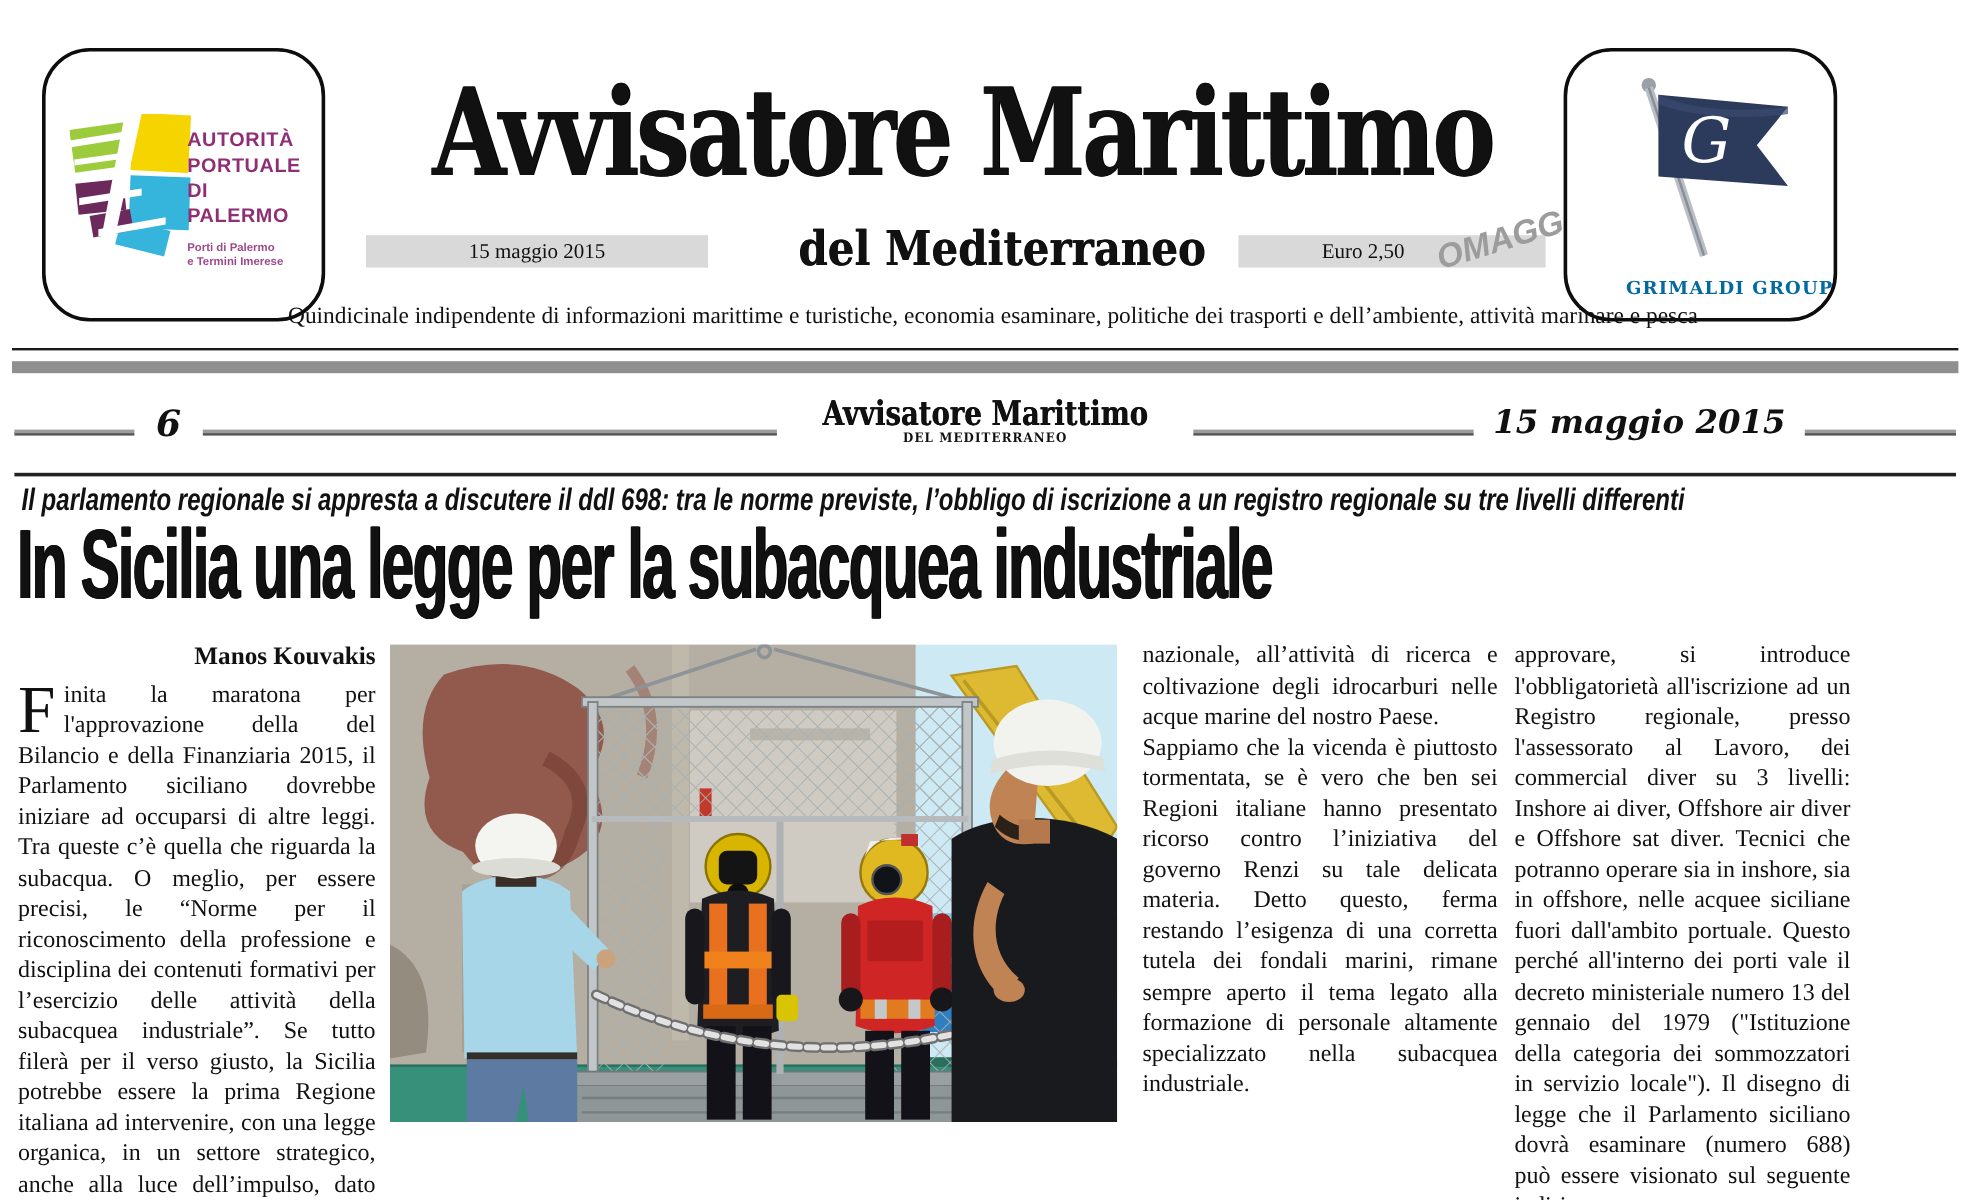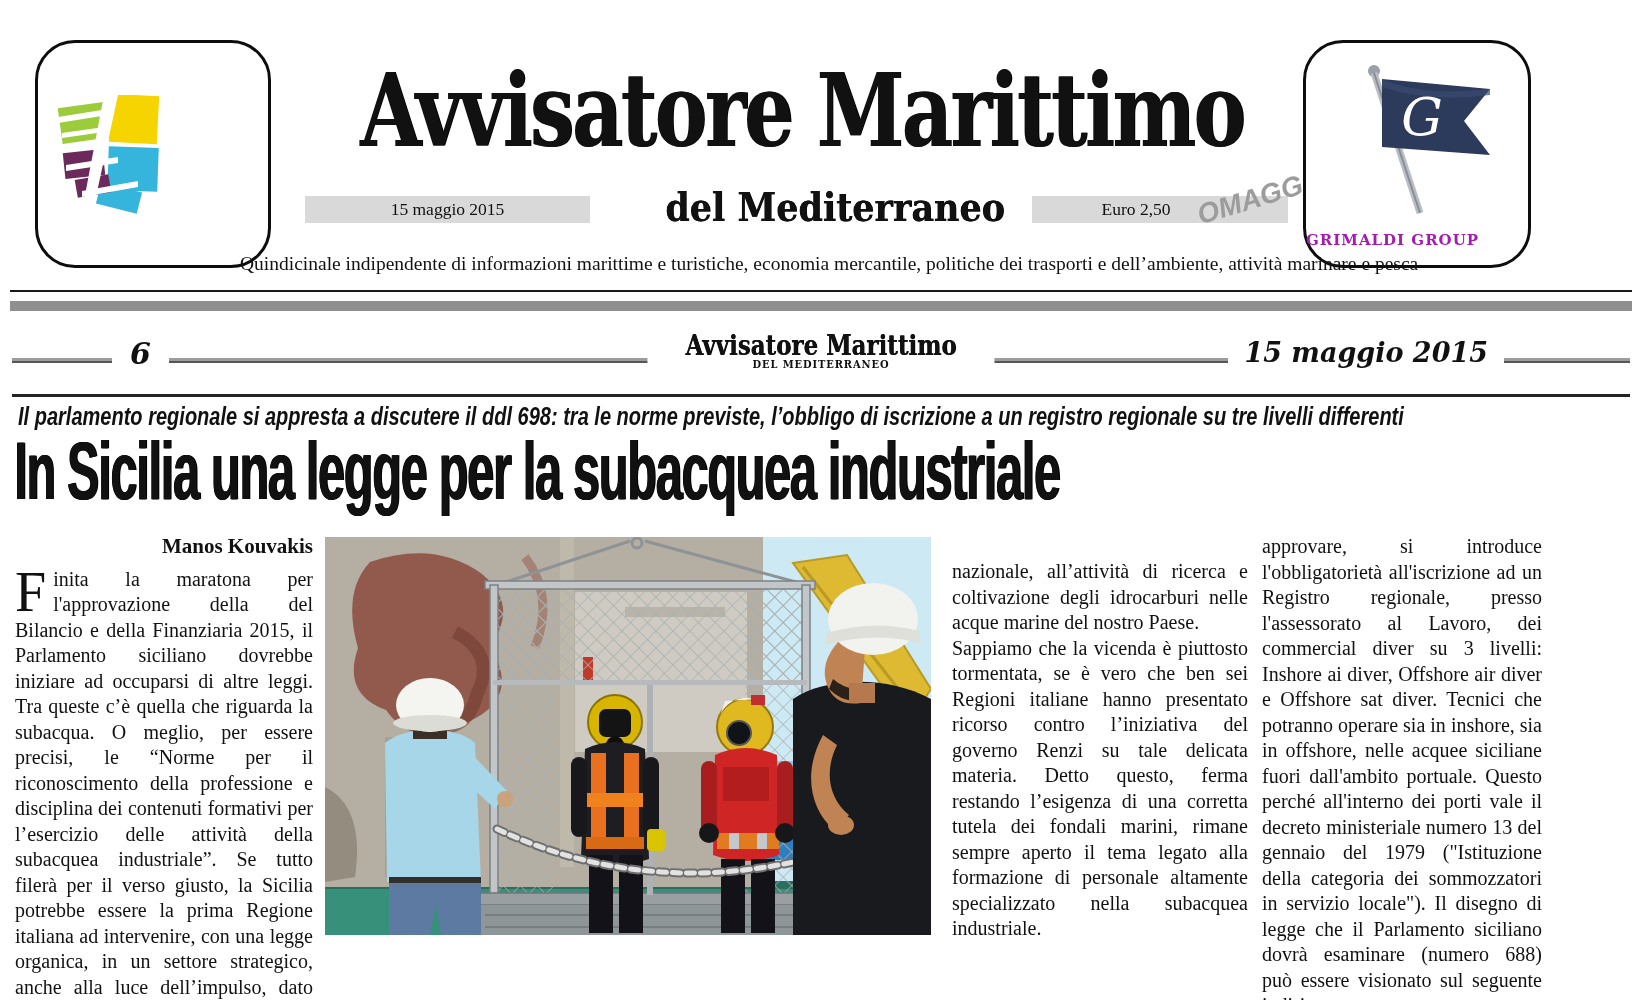--- a/index.html
+++ b/index.html
@@ -19,22 +19,22 @@
       text-align:center;text-shadow:1px 0 0 #000;}
   .masthead-sub{font-family:"DejaVu Serif", serif;font-weight:bold;font-size:38px;line-height:1;
       transform:scale(0.92,1.05);transform-origin:center top;text-align:center;white-space:nowrap;
       text-shadow:.5px 0 0 #000;}
   .gray-bar{position:absolute;background:#d9d9d9;height:27px;display:flex;align-items:center;justify-content:center;
       font-size:17.5px;font-family:"Liberation Serif", serif;}
   .omaggio{font-family:"Liberation Sans", sans-serif;font-weight:bold;font-style:italic;font-size:28px;
       color:#9c9c9c;transform:rotate(-17deg);transform-origin:left center;white-space:nowrap;}
   .tagline{font-size:19.5px;text-align:center;white-space:nowrap;}
 
-  .grimaldi-label{font-family:"DejaVu Serif", serif;font-weight:bold;color:#a21caf;font-size:15px;
-      letter-spacing:1px;text-align:left;white-space:nowrap;}
+  .grimaldi-label{font-family:"DejaVu Serif", serif;font-weight:bold;color:#0369a1;font-size:15px;
+      letter-spacing:1px;text-align:right;white-space:nowrap;}
 
   
   .rule{position:absolute;background:#9c9c9c;height:3px;box-shadow:0 2px 0 #565656;}
   .ph-num{font-family:"DejaVu Serif", serif;font-weight:bold;font-style:italic;font-size:30px;background:#fff;padding:0 18px;}
   .ph-center{background:#fff;padding:0 14px;text-align:center;}
   .ph-title{font-family:"DejaVu Serif", serif;font-weight:bold;font-size:27px;line-height:27px;
       transform:scale(0.85,1.05);transform-origin:center top;white-space:nowrap;text-shadow:.5px 0 0 #000;}
   .ph-sub{font-family:"DejaVu Serif", serif;font-weight:bold;font-size:11px;line-height:13px;
       transform:scale(0.9,1);transform-origin:center top;letter-spacing:1px;white-space:nowrap;}
   .ph-date{font-family:"DejaVu Serif", serif;font-weight:bold;font-style:italic;font-size:27px;background:#fff;padding:0 16px;white-space:nowrap;}
@@ -62,20 +62,31 @@
       <rect x="6" y="56" width="40" height="26" fill="#6c2a5c" transform="rotate(-6 26 69)"></rect>
       <rect x="50" y="52" width="50" height="44" fill="#35b4dc" transform="rotate(2 75 74)"></rect>
       <rect x="40" y="92" width="42" height="22" fill="#35b4dc" transform="rotate(14 61 103)"></rect>
       <rect x="18" y="82" width="34" height="18" fill="#6c2a5c" transform="rotate(-10 35 91)"></rect>
       <path d="M0,22 L50,14 L50,20 L0,28 Z" fill="#fff"></path>
       <path d="M4,38 L46,32 L46,37 L4,43 Z" fill="#fff"></path>
       <path d="M8,70 L60,62 L60,68 L8,76 Z" fill="#fff"></path>
       <path d="M24,96 L80,86 L80,92 L24,102 Z" fill="#fff"></path>
       <path d="M46,0 L60,0 L34,120 L24,116 Z" fill="#fff"></path>
     </svg>
+    <div class="abs" style="left:118px;top:64px;width:104px;">
+      <div class="pal-text">
+        <div>AUTORITÀ</div>
+        <div>PORTUALE</div>
+        <div>DI PALERMO</div>
+      </div>
+      <div class="pal-sub">
+        <div>Porti di Palermo</div>
+        <div>e Termini Imerese</div>
+      </div>
+    </div>
   </div>
 
   <div class="abs masthead-title" style="left:290px;top:60px;width:1000px;">Avvisatore Marittimo</div>
 
   <div class="abs gray-bar" style="left:305px;top:196px;width:285px;">
     <span>15 maggio 2015</span>
   </div>
 
   <div class="abs masthead-sub" style="left:640px;top:187px;width:390px;">del Mediterraneo</div>
 
@@ -90,21 +101,21 @@
       <circle cx="40" cy="16" r="6" fill="#9aa0a8"></circle>
       <line x1="40" y1="18" x2="86" y2="158" stroke="#b9bdc4" stroke-width="7"></line>
       <line x1="40" y1="18" x2="86" y2="158" stroke="#888e96" stroke-width="2"></line>
       <polygon points="48,24 156,34 130,66 156,100 48,92" fill="#2c3a5c"></polygon>
       <path d="M48,24 q40,18 108,10 l0,6 q-60,8 -108,-8 Z" fill="#3a4a70" opacity="0.7"></path>
       <text x="88" y="80" font-family="DejaVu Serif, serif" font-style="italic" font-size="52" fill="#ffffff" text-anchor="middle">G</text>
     </svg>
     <div class="abs grimaldi-label" style="left:0;right:0;bottom:16px;">GRIMALDI GROUP</div>
   </div>
 
-  <div class="abs tagline" style="left:240px;top:253px;width:1090px;">Quindicinale indipendente di informazioni marittime e turistiche, economia mercantile, politiche dei trasporti e dell’ambiente, attività marinare e pesca</div>
+  <div class="abs tagline" style="left:240px;top:253px;width:1090px;">Quindicinale indipendente di informazioni marittime e turistiche, economia esaminare, politiche dei trasporti e dell’ambiente, attività marinare e pesca</div>
 
   <div class="abs" style="left:10px;right:10px;top:290px;height:2px;background:#1a1a1a;"></div>
   <div class="abs" style="left:10px;right:10px;top:301px;height:10px;background:#8f8f8f;"></div>
 
   <div class="rule" style="left:12px;right:12px;top:358px;"></div>
 
   <div class="abs ph-num" style="left:112px;top:336px;">6</div>
 
   <div class="abs ph-center" style="left:50%;top:331px;transform:translateX(-50%);">
     <div class="ph-title">Avvisatore Marittimo</div>
@@ -230,21 +241,21 @@
       <path d="M514,104 q-20,22 -12,44 q8,22 34,18 l4,-54 Z" fill="#c08354"></path>
       <path d="M508,142 q16,14 34,8 l-2,12 q-20,6 -36,-10 Z" fill="#2b2118"></path>
       <rect x="524" y="146" width="26" height="20" fill="#b5794d"></rect>
       <ellipse cx="548" cy="82" rx="45" ry="36" fill="#f2f3ef"></ellipse>
       <path d="M502,96 q46,-14 92,-2 l2,12 q-48,-12 -96,2 Z" fill="#dddfd8"></path>
       <path d="M498,198 C478,234 484,272 510,294 L524,278 C502,260 500,232 512,208 Z" fill="#c08354"></path>
       <ellipse cx="516" cy="288" rx="13" ry="10" fill="#c08354"></ellipse>
     </g>
   </svg>
 
-  <div class="abs bodycol" style="left:952px;top:534px;width:296px;margin-top:25px;">
+  <div class="abs bodycol" style="left:952px;top:534px;width:296px;">
     <p>nazionale, all’attività di ricerca e coltivazione degli idrocarburi nelle acque marine del nostro Paese.</p>
     <p>Sappiamo che la vicenda è piuttosto tormentata, se è vero che ben sei Regioni italiane hanno presentato ricorso contro l’iniziativa del governo Renzi su tale delicata materia. Detto questo, ferma restando l’esigenza di una corretta tutela dei fondali marini, rimane sempre aperto il tema legato alla formazione di personale altamente specializzato nella subacquea industriale.</p>
   </div>
 
   <div class="abs bodycol" style="left:1262px;top:534px;width:280px;">
     <p>approvare, si introduce l'obbligatorietà all'iscrizione ad un Registro regionale, presso l'assessorato al Lavoro, dei commercial diver su 3 livelli: Inshore ai diver, Offshore air diver e Offshore sat diver. Tecnici che potranno operare sia in inshore, sia in offshore, nelle acquee siciliane fuori dall'ambito portuale. Questo perché all'interno dei porti vale il decreto ministeriale numero 13 del gennaio del 1979 ("Istituzione della categoria dei sommozzatori in servizio locale"). Il disegno di legge che il Parlamento siciliano dovrà esaminare (numero 688) può essere visionato sul seguente indirizzo web://www.ars.sicilia.it/icaro/default.jsp?icaDB=221&amp;icaQuery=16.LEGISL+E+00698.NUMDDL</p>
 
   </div>
 
 </div>

